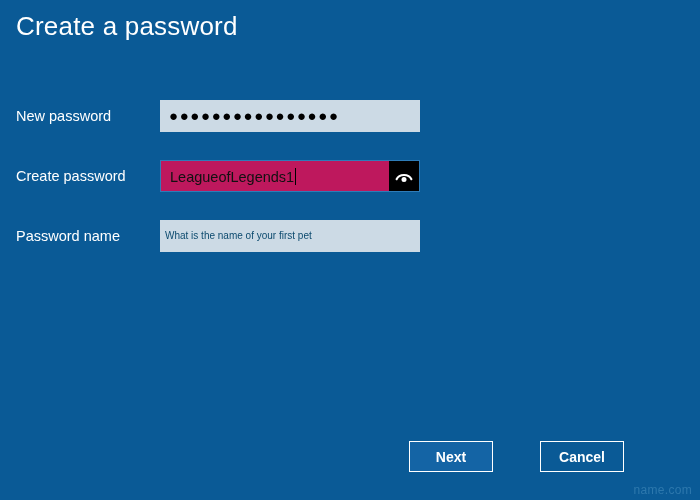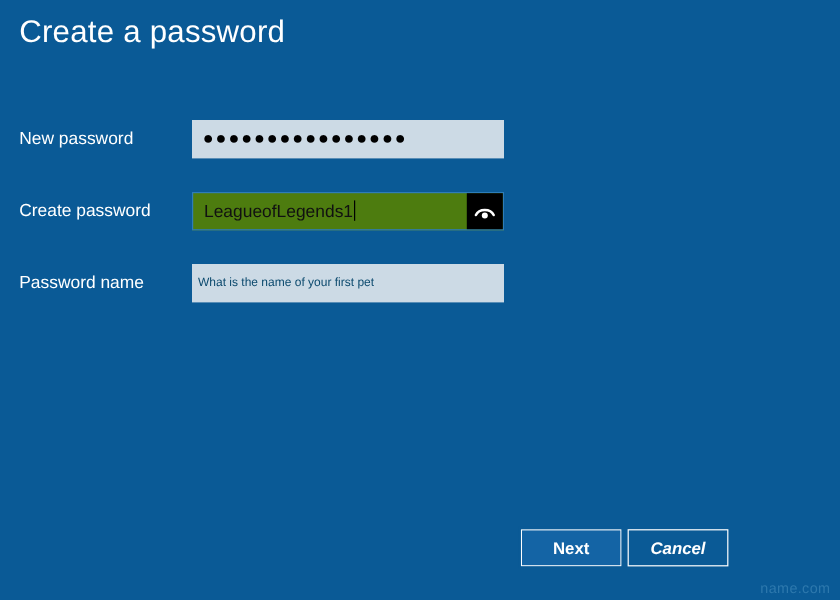--- a/index.html
+++ b/index.html
@@ -76,21 +76,21 @@
     overflow: hidden;
     white-space: nowrap;
     display: block;
   }
   .text-field.masked {
     letter-spacing: 1.6px;
     font-size: 15px;
     color: #000000;
   }
   .text-field.focused {
-    background: #4d7c0f;
+    background: #be185d;
     border: 1px solid #2e7cb8;
   }
   
   .clip-left {
     position: relative;
     overflow: hidden;
   }
   .clip-left .inner {
     position: absolute;
     left: -4px;
@@ -144,29 +144,28 @@
     background: transparent;
     color: #ffffff;
     font-family: "Liberation Sans", sans-serif;
     font-size: 14px;
     font-weight: bold;
     cursor: pointer;
     line-height: 1;
     padding: 0;
   }
   .btn-next {
-    left: 434px;
+    left: 409px;
     background: #1464a5;
     outline: 2px solid #0a5a96;
     outline-offset: 0;
   }
   .btn-cancel {
-    left: 523px;
+    left: 540px;
     background: transparent;
-    font-style: italic;
   }
 
   
   .watermark {
     position: absolute;
     right: 8px;
     bottom: 3px;
     font-size: 12px;
     color: #2d78ad;
     letter-spacing: 0.3px;

